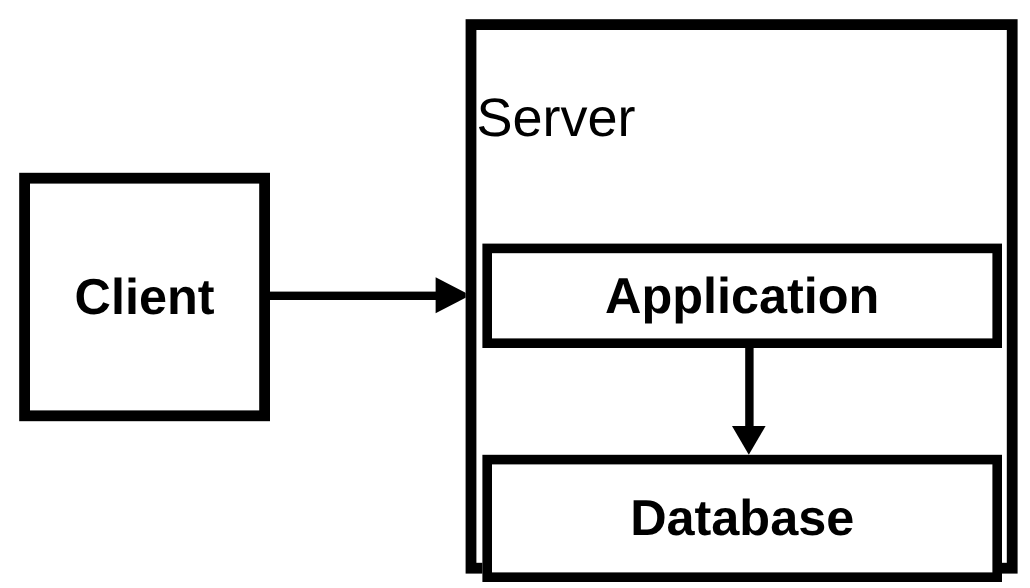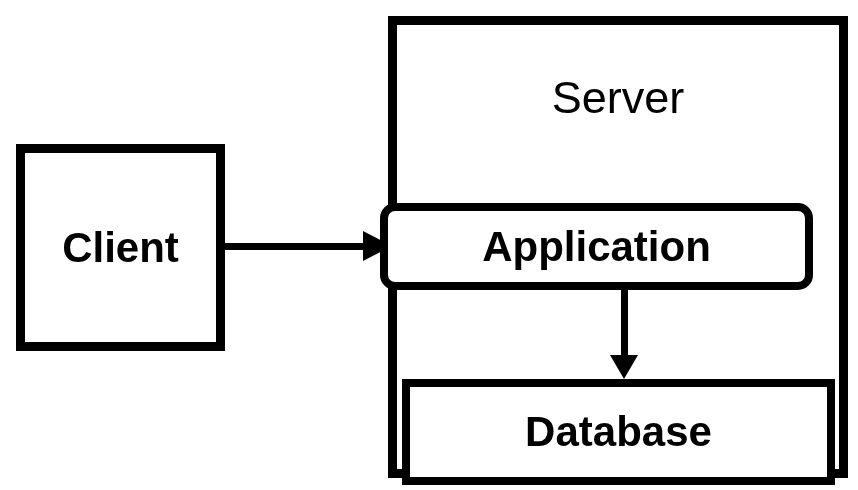--- a/index.html
+++ b/index.html
@@ -43,31 +43,29 @@
     left: 388px; top: 16px;
     width: 460px; height: 462px;
     background: var(--bg);
     border: 9px solid var(--stroke);
     position: absolute;
   }
   .server-title {
     position: absolute;
     left: 0; top: 47px;
     width: 100%;
-    text-align: center;
     font-size: 45px;
     font-weight: 400;
     color: var(--stroke);
   }
   
   .app-box {
-    left: 380px; top: 203px;
+    left: 402px; top: 203px;
     width: 433px; height: 87px;
     border-width: 8px;
-    border-radius: 15px;
   }
   .db-box {
     left: 402px; top: 379px;
     width: 433px; height: 106px;
     border-width: 8px;
   }
   
   .arrow-h { position: absolute; left: 225px; top: 231px; width: 167px; height: 31px; }
   .arrow-h .shaft {
     position: absolute;

